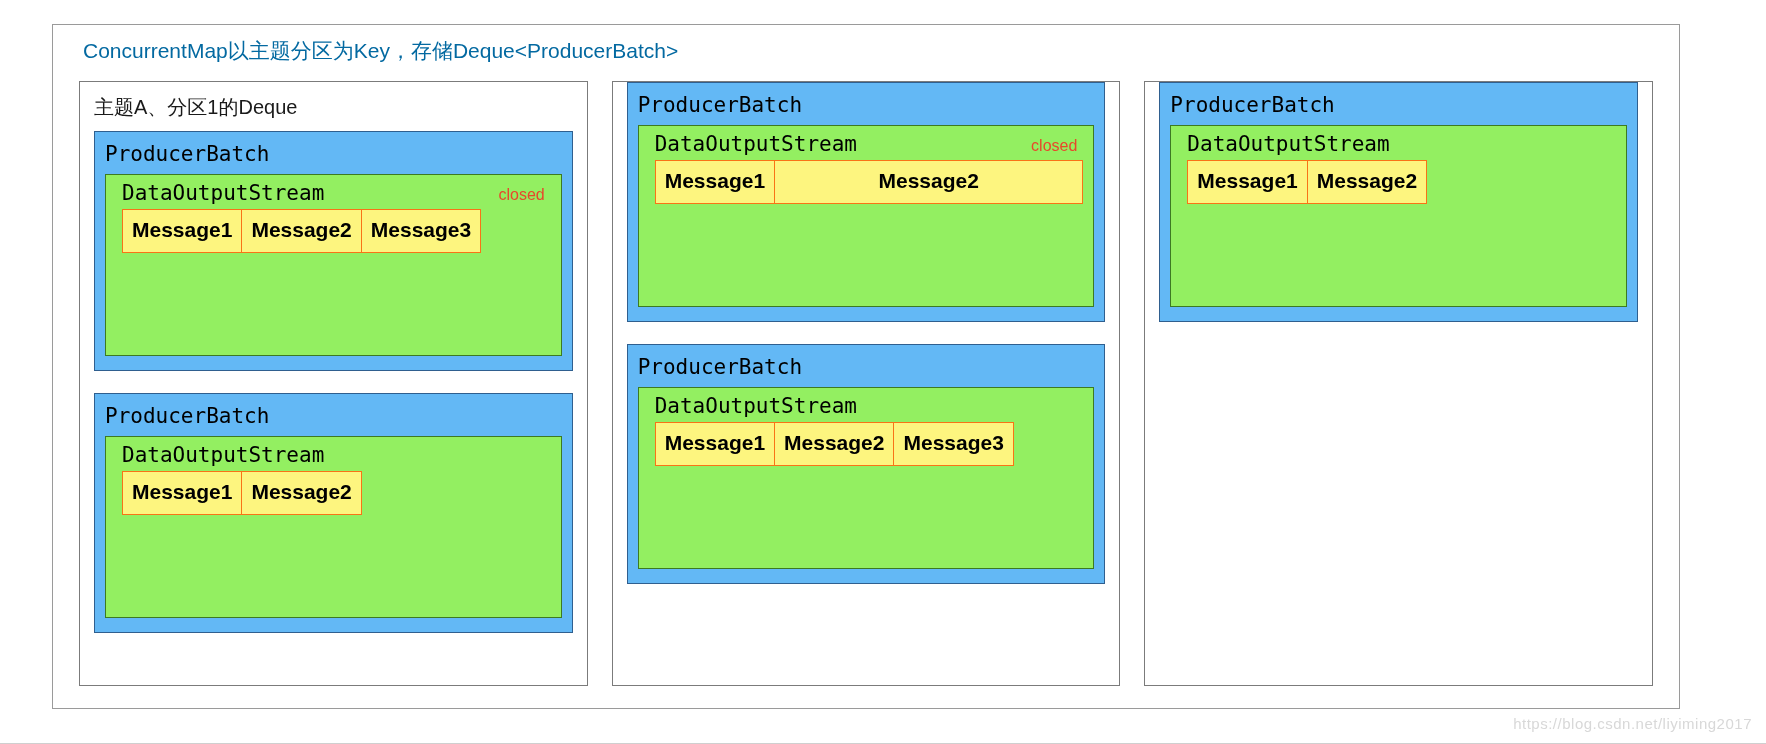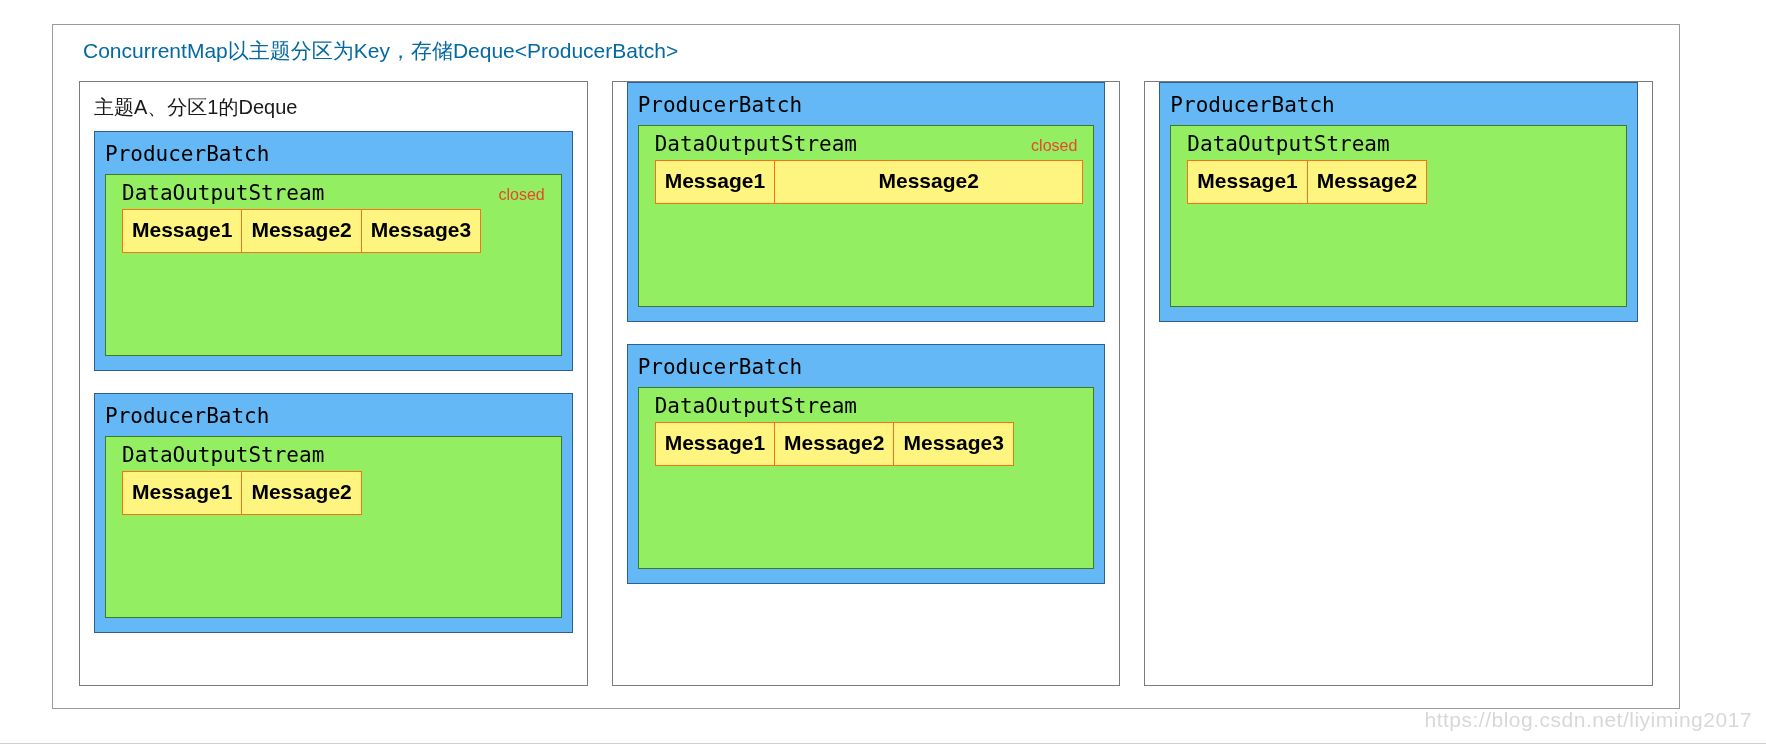--- a/index.html
+++ b/index.html
@@ -152,21 +152,21 @@
   }
   .message-cell:first-child { margin-left: 0; }
   .message-cell.grow { flex: 1 1 auto; }
 
   
   .watermark {
     position: absolute;
     right: 14px;
     bottom: 12px;
     font-family: "Liberation Sans", sans-serif;
-    font-size: 21px;
+    font-size: 15px;
     color: #d8d8d8;
     letter-spacing: 0.5px;
     white-space: nowrap;
   }
   .page-bottom-rule {
     position: absolute;
     left: 0;
     bottom: 0;
     width: 1766px;
     height: 1px;

